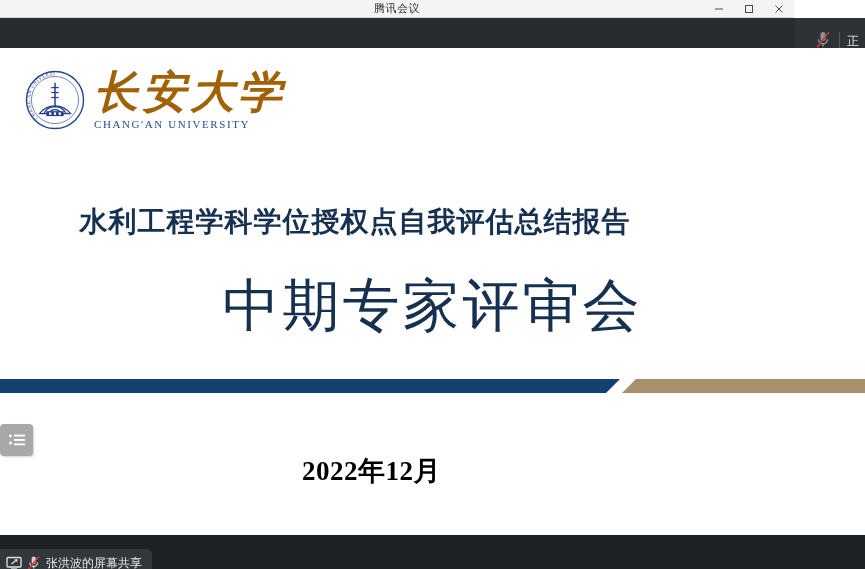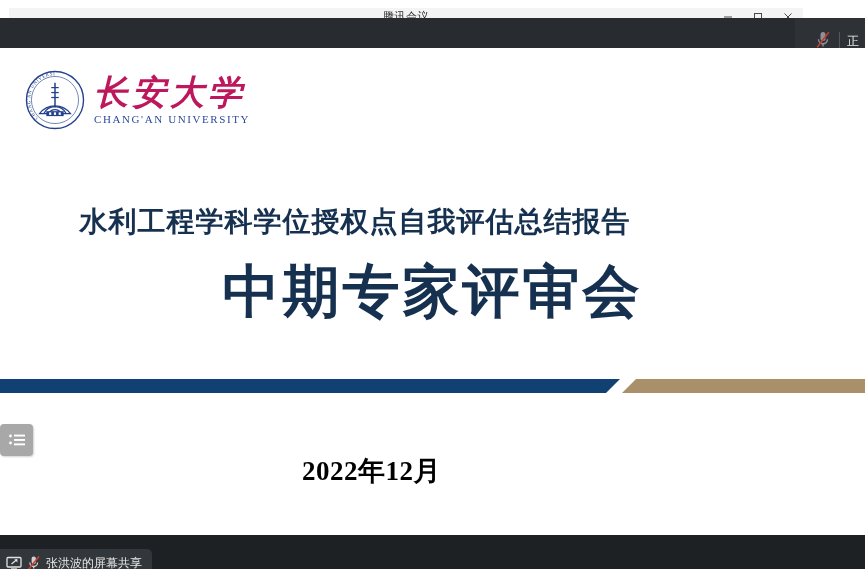--- a/index.html
+++ b/index.html
@@ -11,29 +11,28 @@
     width: 865px;
     height: 569px;
     position: relative;
     overflow: hidden;
     font-family: "Liberation Sans", "DejaVu Sans", sans-serif;
   }
 
   
   #titlebar {
     position: absolute;
-    left: 9px; top: 0;
+    left: 0; top: 0;
     width: 794px; height: 18px;
     background: #f4f4f4;
     border-bottom: 1px solid #d8d8d8;
     display: flex;
     align-items: center;
     justify-content: center;
     box-sizing: border-box;
-    margin-top: 8px;
   }
   #titlebar-title {
     font-size: 11px;
     color: #2b2b2b;
     letter-spacing: 0.5px;
     line-height: 17px;
     user-select: none;
   }
   #window-controls {
     position: absolute;
@@ -110,24 +109,24 @@
   }
   #logo-emblem { width: 62px; height: 62px; flex: 0 0 auto; }
   #logo-wordmark {
     margin-left: 8px;
     display: flex;
     flex-direction: column;
     justify-content: center;
   }
   #logo-cn {
     font-family: "Liberation Serif", "DejaVu Serif", serif;
-    font-size: 34px;
+    font-size: 44px;
     font-weight: bold;
     font-style: italic;
-    color: #be185d;
+    color: #a16207;
     letter-spacing: 4px;
     line-height: 1.05;
     white-space: nowrap;
   }
   #logo-en {
     font-family: "Liberation Serif", "DejaVu Serif", serif;
     font-size: 11px;
     color: #2c4a9a;
     letter-spacing: 1.6px;
     white-space: nowrap;
@@ -141,25 +140,25 @@
     width: 710px;
     text-align: center;
     font-size: 28px;
     font-weight: bold;
     color: #16304f;
     letter-spacing: 1px;
     white-space: nowrap;
   }
   #slide-title {
     position: absolute;
-    left: 0; top: 206px;
+    left: 0; top: 220px;
     width: 865px;
     text-align: center;
     font-size: 57px;
-    font-weight: bold;
+    font-weight: normal;
     color: #16304f;
     letter-spacing: 3px;
     white-space: nowrap;
   }
 
   
   #divider {
     position: absolute;
     left: 0; top: 331px;
     width: 865px; height: 14px;

